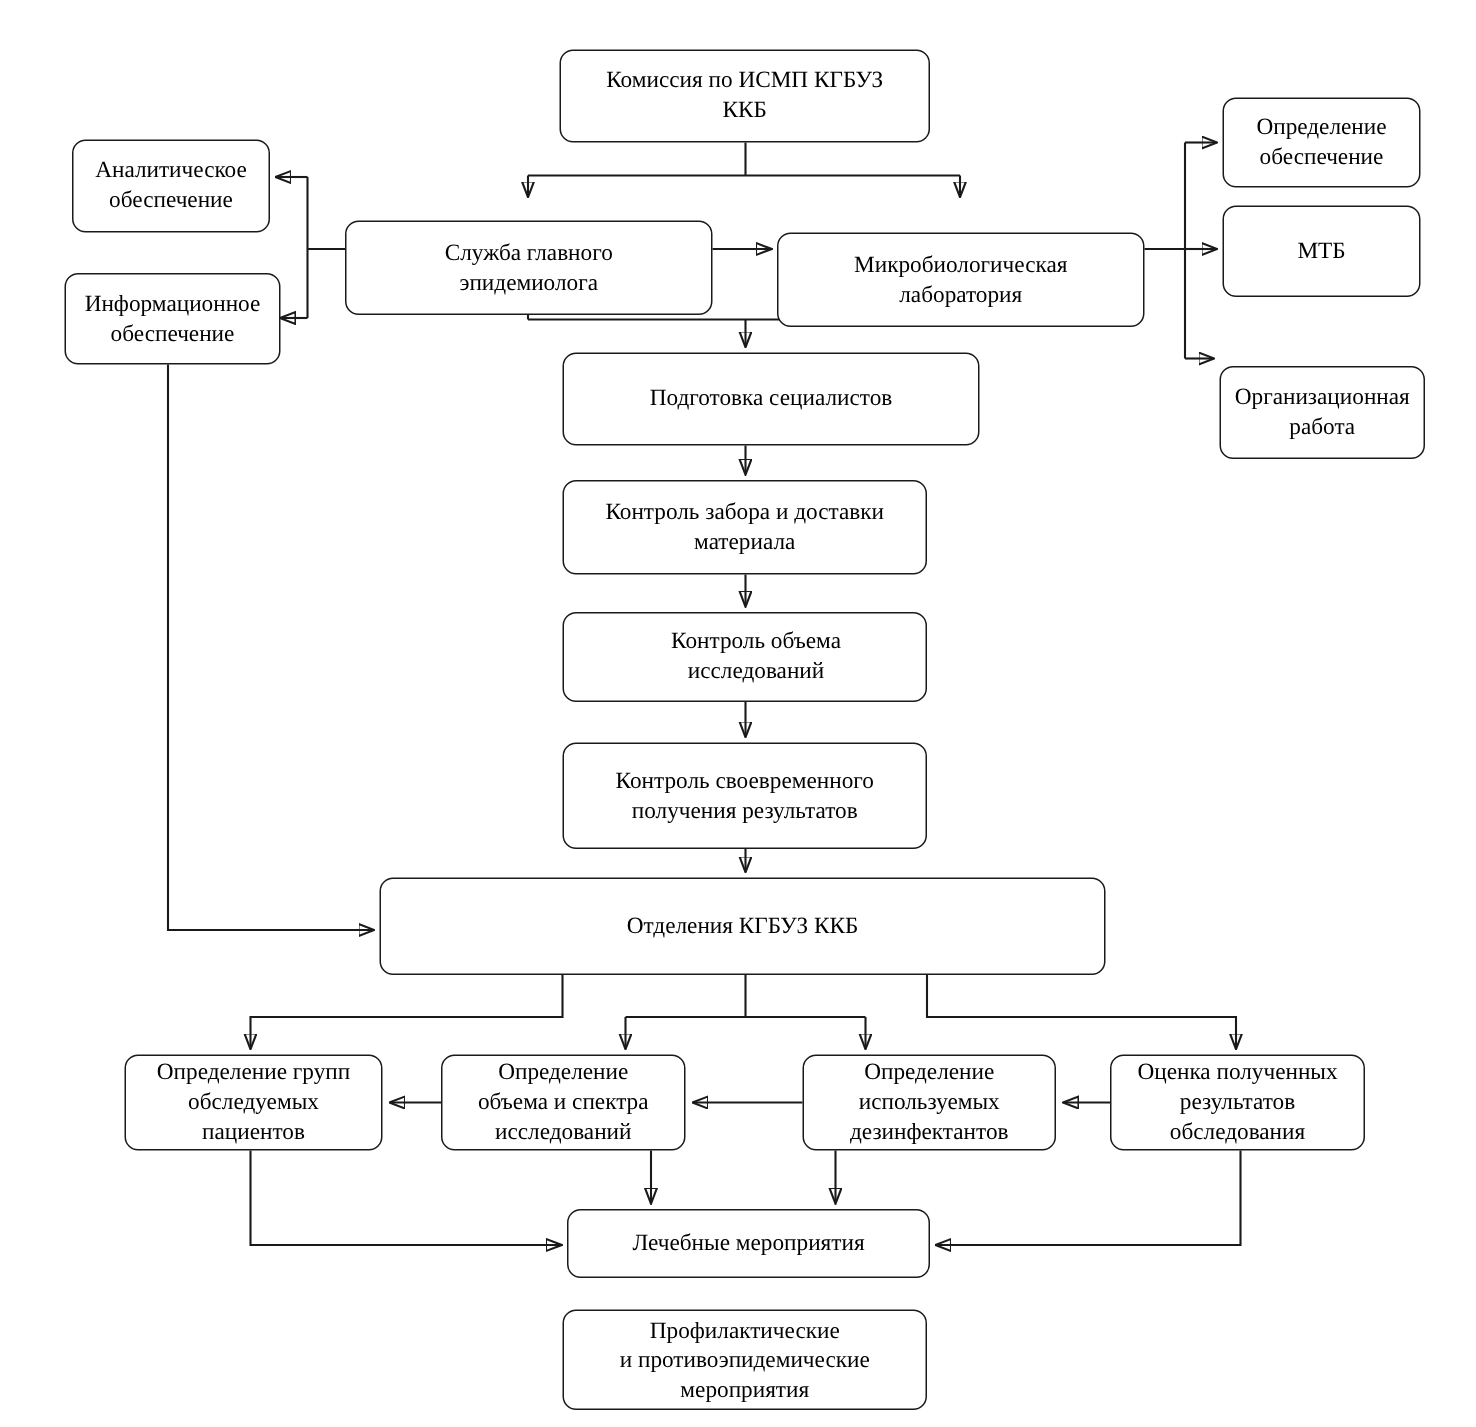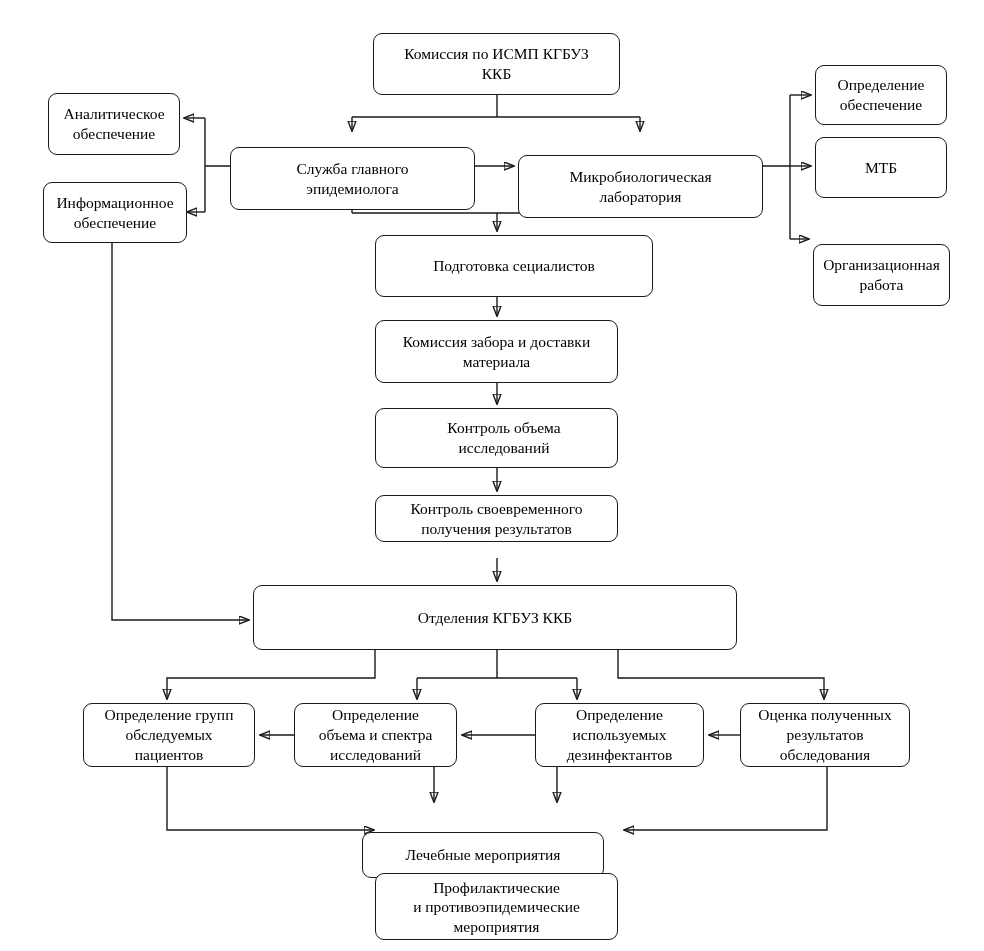--- a/index.html
+++ b/index.html
@@ -107,30 +107,30 @@
   <div class="node" style="left:813px;top:208px;width:137px;height:62px;margin-top:36px;">
     <span>Организационная
 работа</span>
   </div>
 
   <div class="node" style="left:375px;top:235px;width:278px;height:62px;">
     <span>Подготовка сециалистов</span>
   </div>
 
   <div class="node" style="left:375px;top:320px;width:243px;height:63px;">
-    <span>Комиссия забора и доставки
+    <span>Контроль забора и доставки
 материала</span>
   </div>
 
   <div class="node" style="left:375px;top:408px;width:243px;height:60px;padding-left:19px;">
     <span>Контроль объема
 исследований</span>
   </div>
 
-  <div class="node" style="left:375px;top:495px;width:243px;height:47px;">
+  <div class="node" style="left:375px;top:495px;width:243px;height:71px;">
     <span>Контроль своевременного
 получения результатов</span>
   </div>
 
   <div class="node" style="left:253px;top:585px;width:484px;height:65px;">
     <span>Отделения КГБУЗ ККБ</span>
   </div>
 
   <div class="node" style="left:83px;top:703px;width:172px;height:64px;">
     <span>Определение групп
@@ -149,21 +149,21 @@
 используемых
 дезинфектантов</span>
   </div>
 
   <div class="node" style="left:740px;top:703px;width:170px;height:64px;justify-content:center;">
     <span>Оценка полученных
 результатов
 обследования</span>
   </div>
 
-  <div class="node" style="left:362px;top:806px;width:242px;height:46px;margin-top:26px;">
+  <div class="node" style="left:378px;top:806px;width:242px;height:46px;">
     <span>Лечебные мероприятия</span>
   </div>
 
   <div class="node" style="left:375px;top:873px;width:243px;height:67px;align-items:flex-end;">
     <span>Профилактические
 и противоэпидемические
 мероприятия</span>
   </div>
 
 </div>

